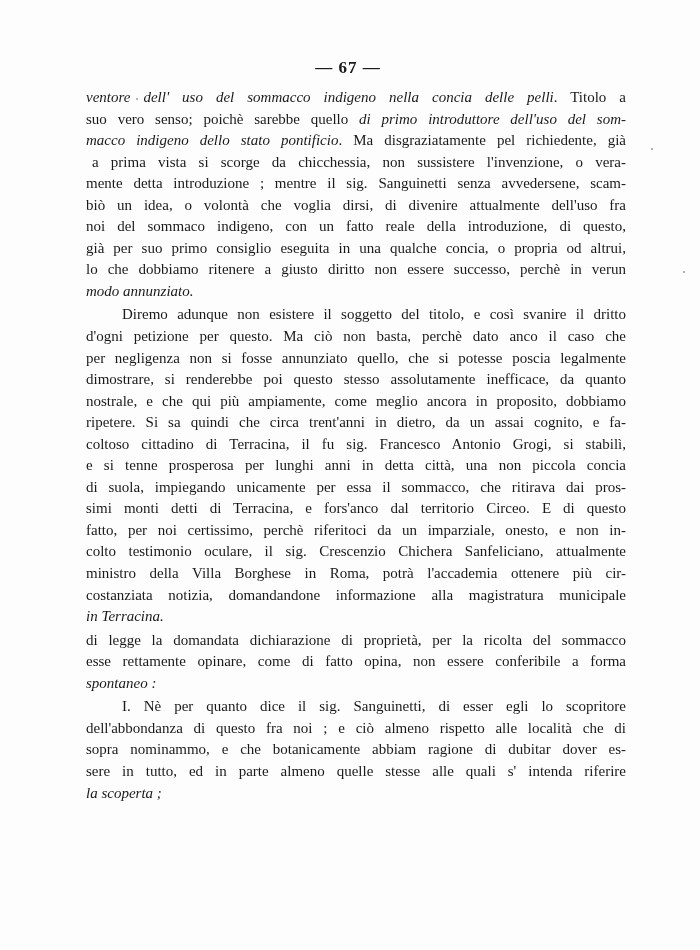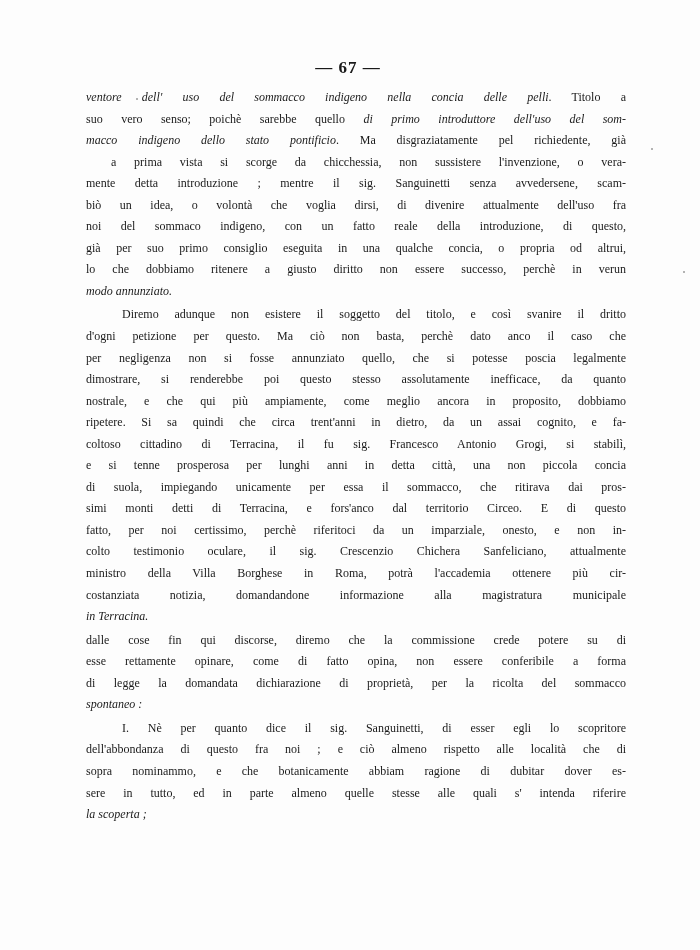--- a/index.html
+++ b/index.html
@@ -17,33 +17,33 @@
     text-align: center;
     font-size: 17px;
     font-weight: bold;
     letter-spacing: 1px;
     margin-left: -2px;
   }
   .text-block {
     position: absolute;
     left: 86px; top: 87px;
     width: 540px;
-    font-size: 12px;
+    font-size: 15px;
     line-height: 21.55px;
   }
   .line {
     display: block;
     white-space: nowrap;
     text-align: justify;
     text-align-last: justify;
     height: 21.55px;
   }
   .line.last { text-align-last: left; font-style: italic; }
   .line.indent { padding-left: 36px; }
-  .line.small-indent { padding-left: 6px; margin-left: 19px; }
+  .line.small-indent { padding-left: 6px; }
   .para-gap { height: 2px; }
   em { font-style: italic; }
   .speck {
     position: absolute;
     width: 2px; height: 2px;
     background: #9a9a9a;
     border-radius: 1px;
   }
 </style>
 </head>
@@ -77,23 +77,22 @@
         <span class="line"><span>di suola, impiegando unicamente per essa il sommacco, che ritirava dai pros-</span></span>
         <span class="line"><span>simi monti detti di Terracina, e fors'anco dal territorio Circeo. E di questo</span></span>
         <span class="line"><span>fatto, per noi certissimo, perchè riferitoci da un imparziale, onesto, e non in-</span></span>
         <span class="line"><span>colto testimonio oculare, il sig. Crescenzio Chichera Sanfeliciano, attualmente</span></span>
         <span class="line"><span>ministro della Villa Borghese in Roma, potrà l'accademia ottenere più cir-</span></span>
         <span class="line"><span>costanziata notizia, domandandone informazione alla magistratura municipale</span></span>
         <span class="line last"><span>in Terracina.</span></span>
       </div>
       <div class="para-gap"></div>
       <div>
-        <span class="line"><span>dalle cose fin qui discorse, diremo che la commissione crede potere su di</span></span>
+        <span class="line"><span>di legge la domandata dichiarazione di proprietà, per la ricolta del sommacco</span></span>
         <span class="line"><span>esse rettamente opinare, come di fatto opina, non essere conferibile a forma</span></span>
-        <span class="line"><span>di legge la domandata dichiarazione di proprietà, per la ricolta del sommacco</span></span>
         <span class="line last"><span>spontaneo :</span></span>
       </div>
       <div class="para-gap"></div>
       <div>
         <span class="line indent"><span>I. Nè per quanto dice il sig. Sanguinetti, di esser egli lo scopritore</span></span>
         <span class="line"><span>dell'abbondanza di questo fra noi ; e ciò almeno rispetto alle località che di</span></span>
         <span class="line"><span>sopra nominammo, e che botanicamente abbiam ragione di dubitar dover es-</span></span>
         <span class="line"><span>sere in tutto, ed in parte almeno quelle stesse alle quali s' intenda riferire</span></span>
         <span class="line last"><span>la scoperta ;</span></span>
       </div>

